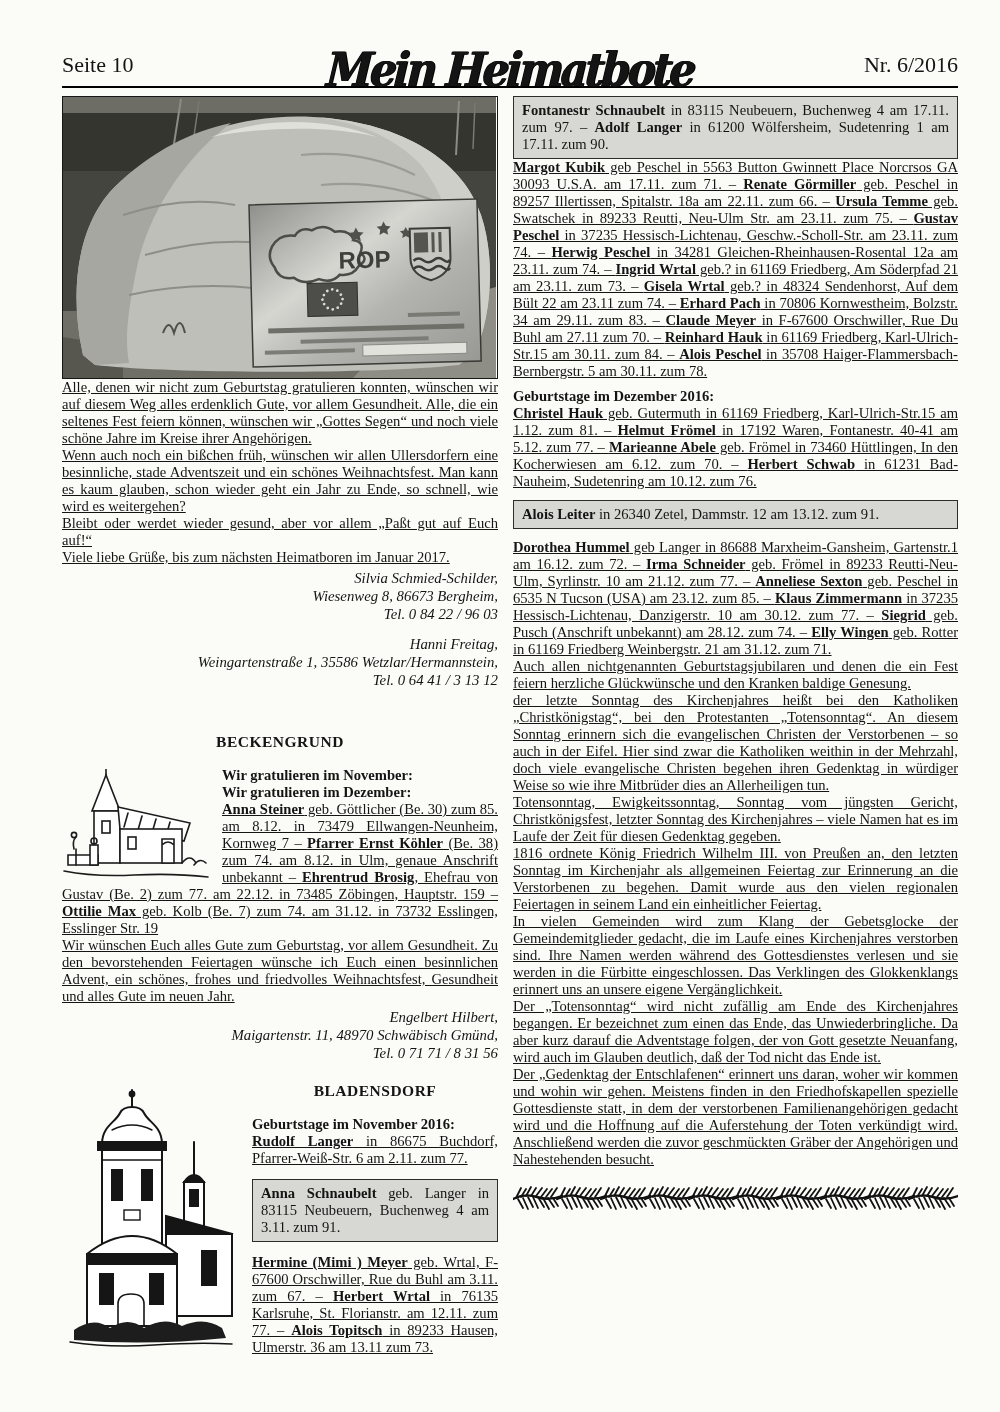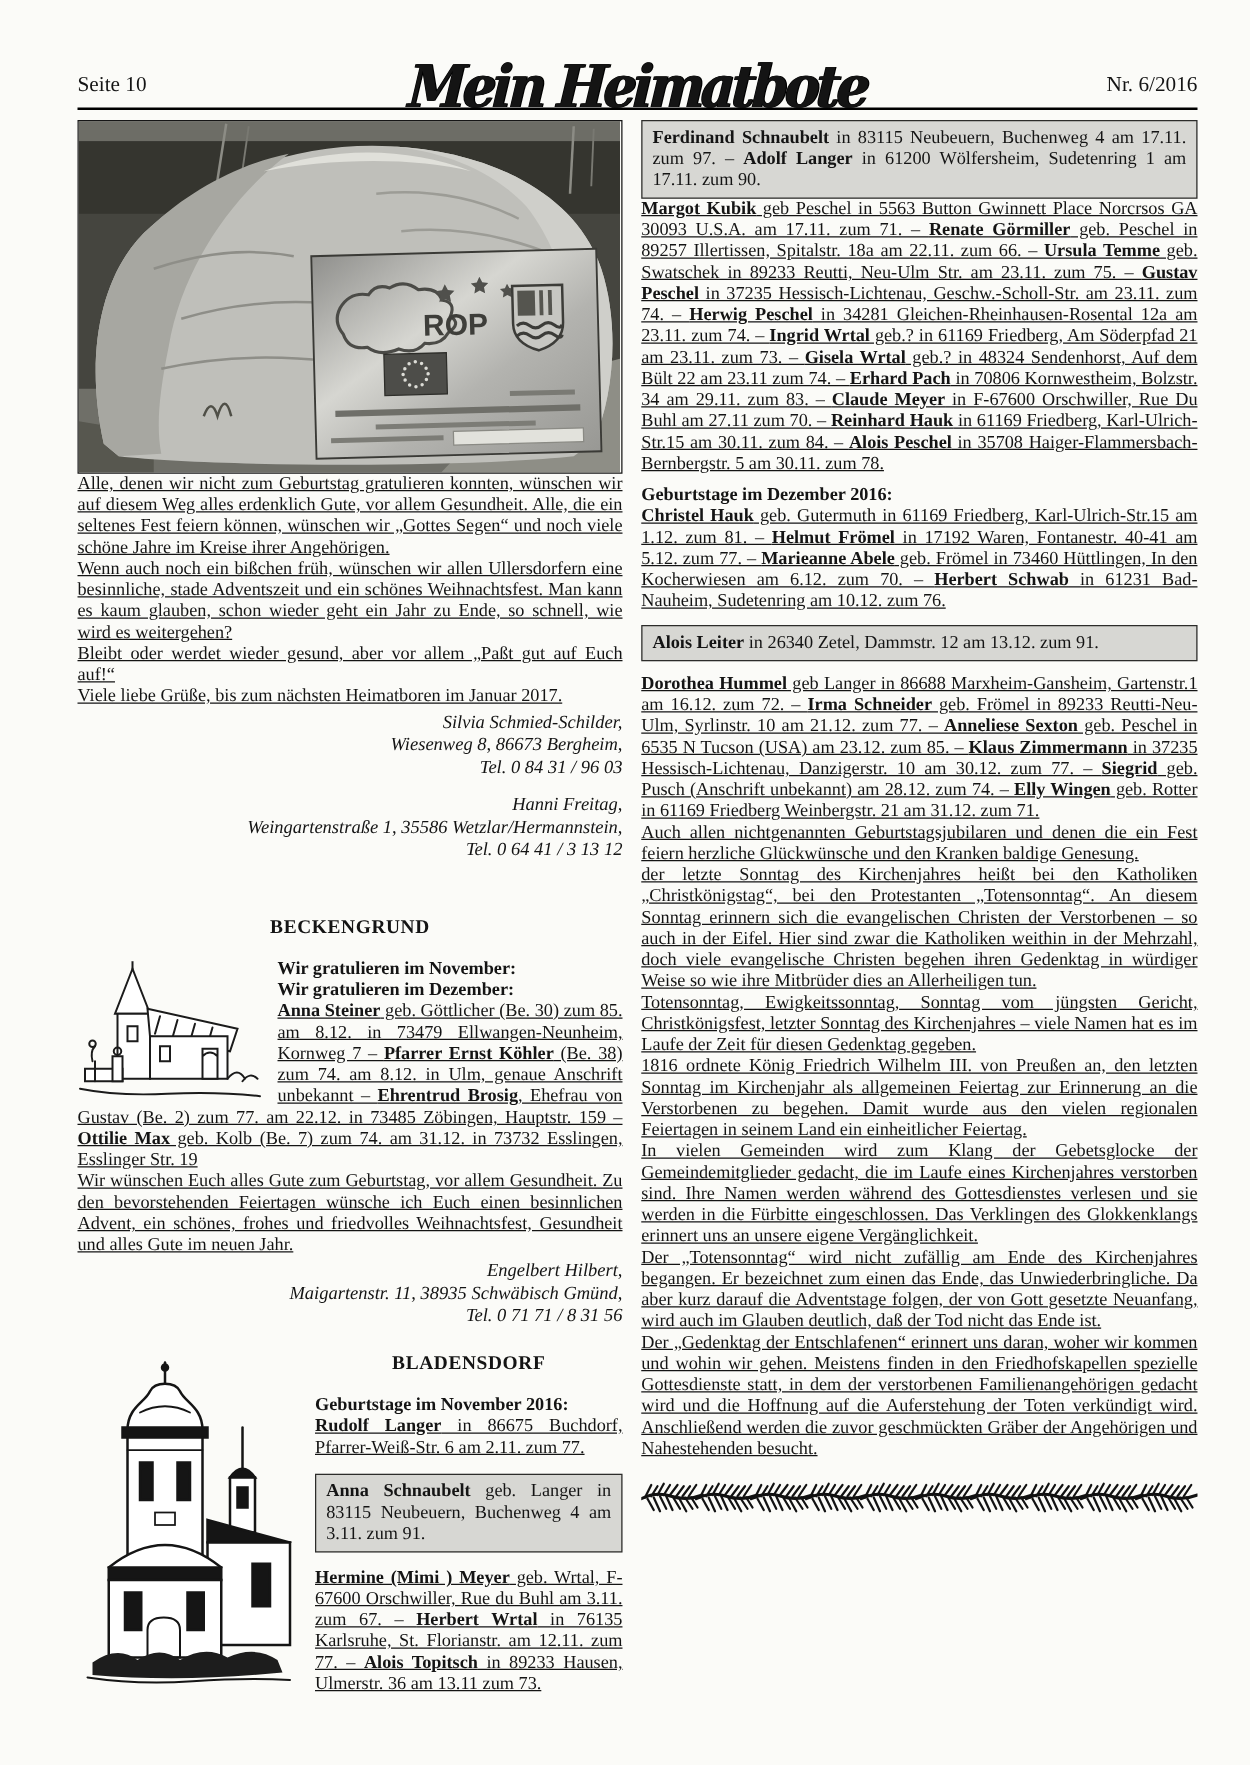--- a/index.html
+++ b/index.html
@@ -9,21 +9,21 @@
     font-family:"Liberation Serif",serif;
     overflow:hidden;
   }
   .page{position:relative;padding:0 42px 0 62px;}
   
   header{
     position:relative;height:86px;
     border-bottom:2px solid #000;
     display:flex;align-items:flex-end;justify-content:space-between;
   }
-  .corner-label{font-size:17px;padding-bottom:8px;}
+  .corner-label{font-size:22px;padding-bottom:8px;}
   .masthead{
     position:absolute;left:50%;bottom:-8px;
     transform:translateX(-50%) scaleY(1.12) skewX(-4deg);
     font-family:"DejaVu Serif",serif;
     font-weight:bold;font-style:italic;
     font-size:42px;letter-spacing:-3px;white-space:nowrap;
     text-shadow:1px 0 #000, -0.5px 0 #000;
   }
   
   .columns{display:flex;gap:15px;margin-top:8px;}
@@ -144,21 +144,21 @@
       </figure>
 
       <p class="body mt6">Alle, denen wir nicht zum Geburtstag gratulieren konnten, wünschen wir auf diesem Weg alles erdenklich Gute, vor allem Gesundheit. Alle, die ein seltenes Fest feiern können, wünschen wir „Gottes Segen“ und noch viele schöne Jahre im Kreise ihrer Angehörigen.</p>
       <p class="body">Wenn auch noch ein bißchen früh, wünschen wir allen Ullersdorfern eine besinnliche, stade Adventszeit und ein schönes Weihnachtsfest. Man kann es kaum glauben, schon wieder geht ein Jahr zu Ende, so schnell, wie wird es weitergehen?</p>
       <p class="body">Bleibt oder werdet wieder gesund, aber vor allem „Paßt gut auf Euch auf!“</p>
       <p class="body">Viele liebe Grüße, bis zum nächsten Heimatboren im Januar 2017.</p>
 
       <div class="sig">
           <div>Silvia Schmied-Schilder,</div>
           <div>Wiesenweg 8, 86673 Bergheim,</div>
-          <div>Tel. 0 84 31 / 96 03</div>
+          <div>Tel. 0 84 22 / 96 03</div>
         </div>
       <div class="sig">
           <div>Hanni Freitag,</div>
           <div>Weingartenstraße 1, 35586 Wetzlar/Hermannstein,</div>
           <div>Tel. 0 64 41 / 3 13 12</div>
         </div>
 
       <h3 class="section">BECKENGRUND</h3>
 
       <div class="wrapblock">
@@ -186,21 +186,21 @@
           </g>
         </svg>
         <p class="bold-line" style="margin-top:2px">Wir gratulieren im November:</p>
         <p class="bold-line" style="margin-top:0">Wir gratulieren im Dezember:</p>
         <p class="body"><span class="b">Anna Steiner</span><span> geb. Göttlicher (Be. 30) zum 85. am 8.12. in 73479 Ellwangen-Neunheim, Kornweg 7 – </span><span class="b">Pfarrer Ernst Köhler</span><span> (Be. 38) zum 74. am 8.12. in Ulm, genaue Anschrift unbekannt – </span><span class="b">Ehrentrud Brosig</span><span>, Ehefrau von Gustav (Be. 2) zum 77. am 22.12. in 73485 Zöbingen, Hauptstr. 159 – </span><span class="b">Ottilie Max</span><span> geb. Kolb (Be. 7) zum 74. am 31.12. in 73732 Esslingen, Esslinger Str. 19</span></p>
       </div>
 
       <p class="body">Wir wünschen Euch alles Gute zum Geburtstag, vor allem Gesundheit. Zu den bevorstehenden Feiertagen wünsche ich Euch einen besinnlichen Advent, ein schönes, frohes und friedvolles Weihnachtsfest, Gesundheit und alles Gute im neuen Jahr.</p>
       <div class="sig">
           <div>Engelbert Hilbert,</div>
-          <div>Maigartenstr. 11, 38935 Schwäbisch Gmünd,</div>
+          <div>Maigartenstr. 11, 48970 Schwäbisch Gmünd,</div>
           <div>Tel. 0 71 71 / 8 31 56</div>
         </div>
 
       <div class="wrapblock" style="margin-top:20px">
         <svg class="church2" viewBox="0 0 178 262">
           <g fill="none" stroke="#151515" stroke-width="2" stroke-linecap="round">
             <line x1="70" y1="24" x2="70" y2="4"></line>
             <circle cx="70" cy="8" r="2.4" fill="#151515"></circle>
             <path d="M40,58 C40,40 54,36 58,27 C62,19 78,19 82,27 C86,36 100,40 100,58 Z" fill="#fff"></path>
             <path d="M50,44 q20,-10 40,0" stroke-width="1.4"></path>
@@ -231,21 +231,21 @@
         <p class="bold-line" style="margin-top:0">Geburtstage im November 2016:</p>
         <p class="body"><span class="b">Rudolf Langer</span><span> in 86675 Buchdorf, Pfarrer-Weiß-Str. 6 am 2.11. zum 77.</span></p>
         <div class="graybox bfc" style="margin:12px 0"><span class="b">Anna Schnaubelt</span><span> geb. Langer in 83115 Neubeuern, Buchenweg 4 am 3.11. zum 91.</span></div>
         <p class="body"><span class="b">Hermine (Mimi ) Meyer</span><span> geb. Wrtal, F-67600 Orschwiller, Rue du Buhl am 3.11. zum 67. – </span><span class="b">Herbert Wrtal</span><span> in 76135 Karlsruhe, St. Florianstr. am 12.11. zum 77. – </span><span class="b">Alois Topitsch</span><span> in 89233 Hausen, Ulmerstr. 36 am 13.11 zum 73.</span></p>
       </div>
 
     </div>
 
     <div class="col-right">
 
-      <div class="graybox"><span class="b">Ferdinand Schnaubelt</span><span> in 83115 Neubeuern, Buchenweg 4 am 17.11. zum 97. – </span><span class="b">Adolf Langer</span><span> in 61200 Wölfersheim, Sudetenring 1 am 17.11. zum 90.</span></div>
+      <div class="graybox"><span class="b">Fontanestr Schnaubelt</span><span> in 83115 Neubeuern, Buchenweg 4 am 17.11. zum 97. – </span><span class="b">Adolf Langer</span><span> in 61200 Wölfersheim, Sudetenring 1 am 17.11. zum 90.</span></div>
 
       <p class="body mt6"><span class="b">Margot Kubik</span><span> geb Peschel in 5563 Button Gwinnett Place Norcrsos GA 30093 U.S.A. am 17.11. zum 71. – </span><span class="b">Renate Görmiller</span><span> geb. Peschel in 89257 Illertissen, Spitalstr. 18a am 22.11. zum 66. – </span><span class="b">Ursula Temme</span><span> geb. Swatschek in 89233 Reutti, Neu-Ulm Str. am 23.11. zum 75. – </span><span class="b">Gustav Peschel</span><span> in 37235 Hessisch-Lichtenau, Geschw.-Scholl-Str. am 23.11. zum 74. – </span><span class="b">Herwig Peschel</span><span> in 34281 Gleichen-Rheinhausen-Rosental 12a am 23.11. zum 74. – </span><span class="b">Ingrid Wrtal</span><span> geb.? in 61169 Friedberg, Am Söderpfad 21 am 23.11. zum 73. – </span><span class="b">Gisela Wrtal</span><span> geb.? in 48324 Sendenhorst, Auf dem Bült 22 am 23.11 zum 74. – </span><span class="b">Erhard Pach</span><span> in 70806 Kornwestheim, Bolzstr. 34 am 29.11. zum 83. – </span><span class="b">Claude Meyer</span><span> in F-67600 Orschwiller, Rue Du Buhl am 27.11 zum 70. – </span><span class="b">Reinhard Hauk</span><span> in 61169 Friedberg, Karl-Ulrich-Str.15 am 30.11. zum 84. – </span><span class="b">Alois Peschel</span><span> in 35708 Haiger-Flammersbach-Bernbergstr. 5 am 30.11. zum 78.</span></p>
 
       <p class="bold-line">Geburtstage im Dezember 2016:</p>
       <p class="body"><span class="b">Christel Hauk</span><span> geb. Gutermuth in 61169 Friedberg, Karl-Ulrich-Str.15 am 1.12. zum 81. – </span><span class="b">Helmut Frömel</span><span> in 17192 Waren, Fontanestr. 40-41 am 5.12. zum 77. – </span><span class="b">Marieanne Abele</span><span> geb. Frömel in 73460 Hüttlingen, In den Kocherwiesen am 6.12. zum 70. – </span><span class="b">Herbert Schwab</span><span> in 61231 Bad-Nauheim, Sudetenring am 10.12. zum 76.</span></p>
 
       <div class="graybox" style="margin:10px 0"><span class="b">Alois Leiter</span><span> in 26340 Zetel, Dammstr. 12 am 13.12. zum 91.</span></div>
 
       <p class="body"><span class="b">Dorothea Hummel</span><span> geb Langer in 86688 Marxheim-Gansheim, Gartenstr.1 am 16.12. zum 72. – </span><span class="b">Irma Schneider</span><span> geb. Frömel in 89233 Reutti-Neu-Ulm, Syrlinstr. 10 am 21.12. zum 77. – </span><span class="b">Anneliese Sexton</span><span> geb. Peschel in 6535 N Tucson (USA) am 23.12. zum 85. – </span><span class="b">Klaus Zimmermann</span><span> in 37235 Hessisch-Lichtenau, Danzigerstr. 10 am 30.12. zum 77. – </span><span class="b">Siegrid</span><span> geb. Pusch (Anschrift unbekannt) am 28.12. zum 74. – </span><span class="b">Elly Wingen</span><span> geb. Rotter in 61169 Friedberg Weinbergstr. 21 am 31.12. zum 71.</span></p>
       <p class="body">Auch allen nichtgenannten Geburtstagsjubilaren und denen die ein Fest feiern herzliche Glückwünsche und den Kranken baldige Genesung.</p>

